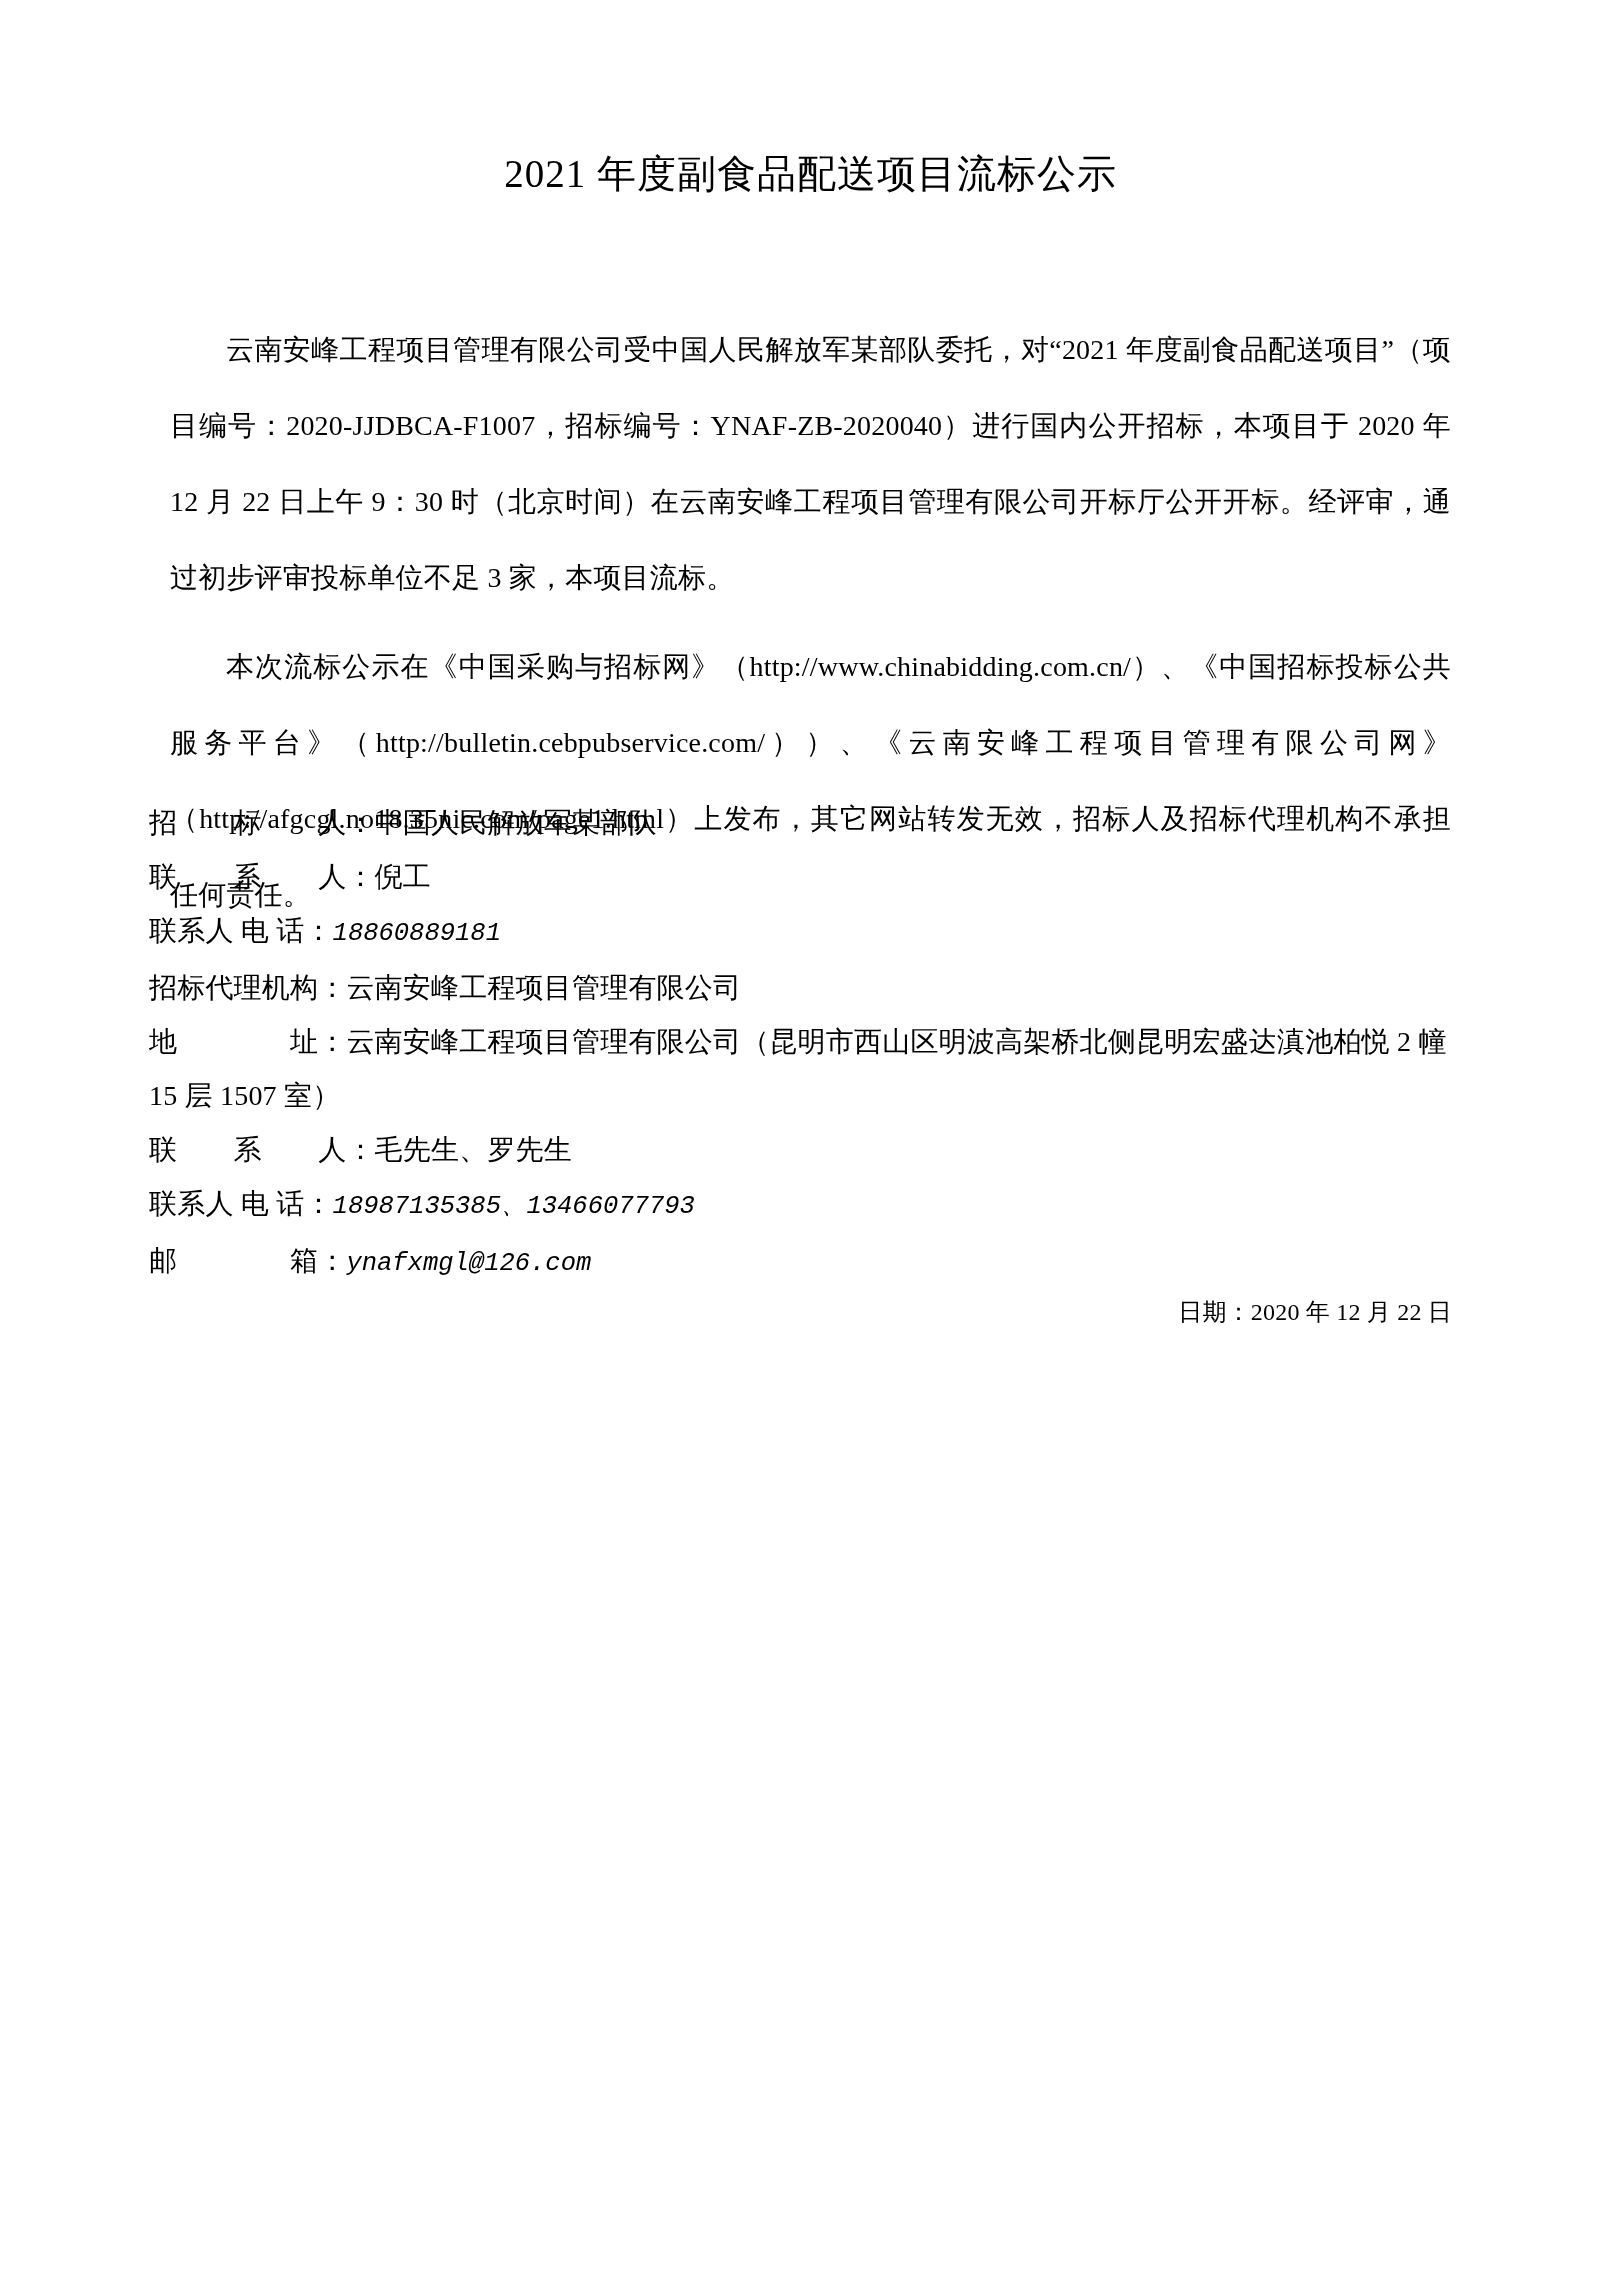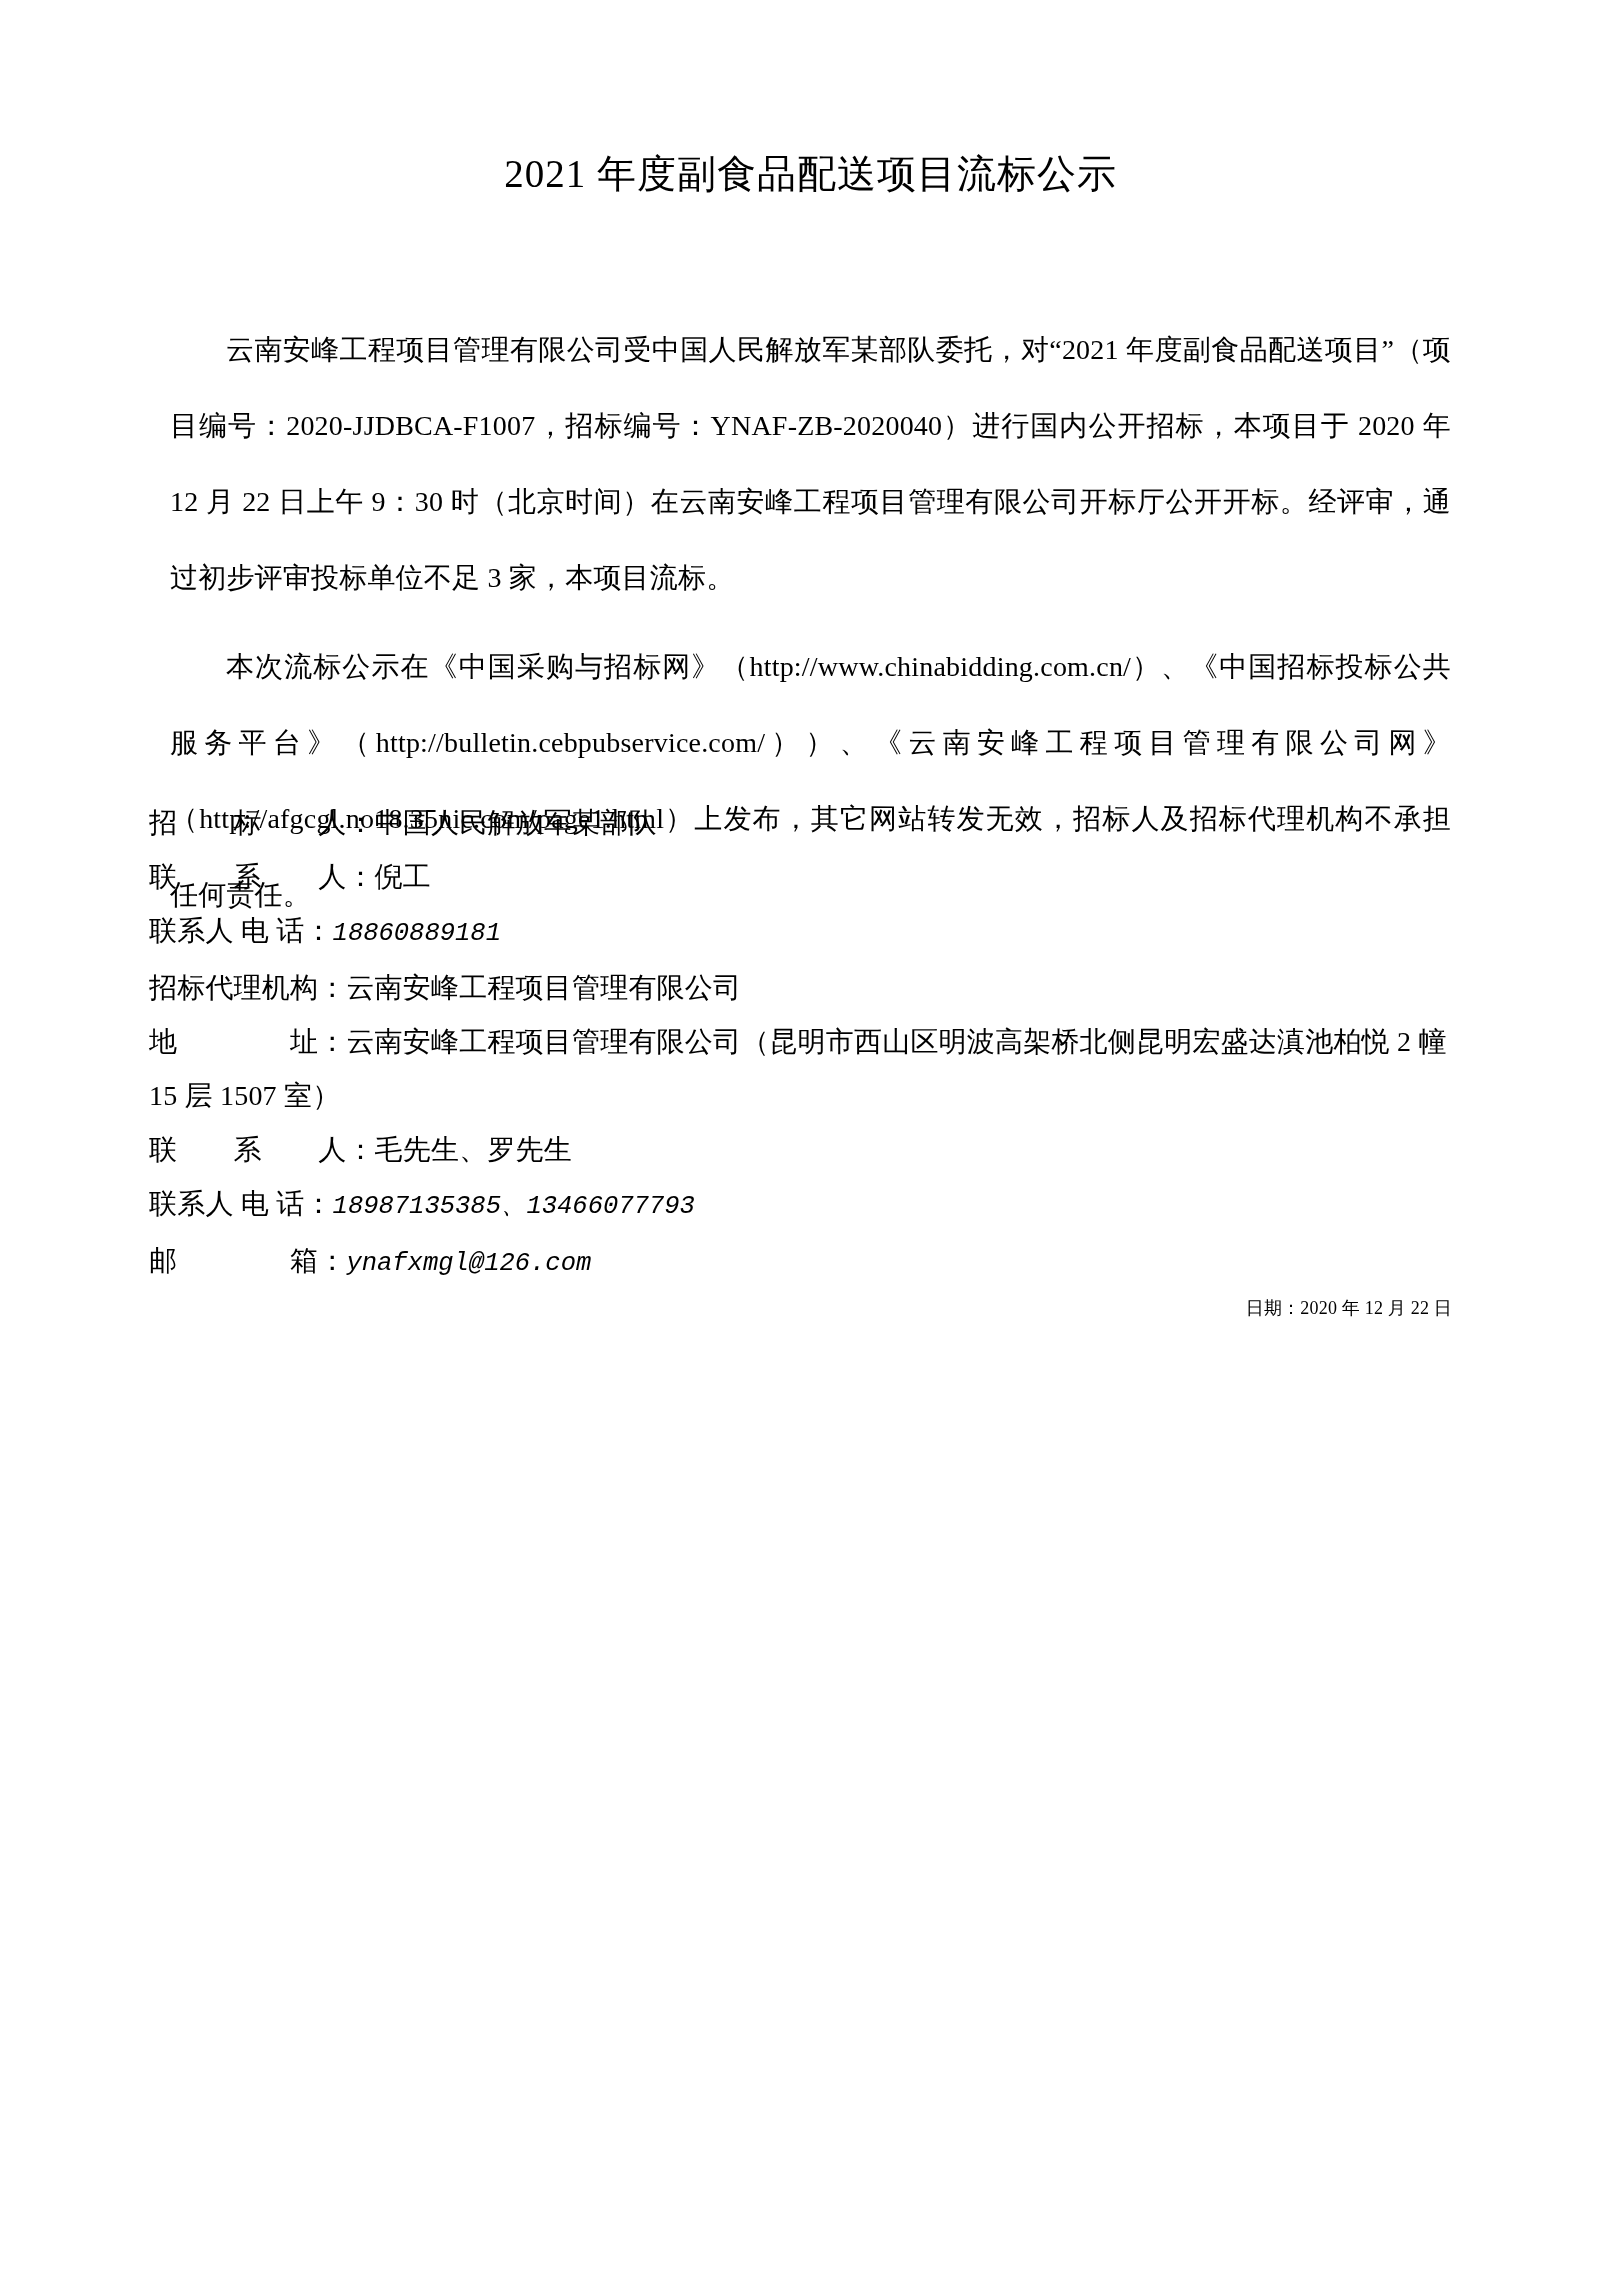--- a/index.html
+++ b/index.html
@@ -74,21 +74,21 @@
     display: inline;
   }
   .date-line {
     position: absolute;
     top: 1296px;
     left: 0;
     width: 1621px;
     padding-right: 169px;
     box-sizing: border-box;
     text-align: right;
-    font-size: 18px;
+    font-size: 24px;
     letter-spacing: 0.2px;
   }
   .mono {
     font-family: "Liberation Mono", "DejaVu Sans Mono", monospace;
     font-size: 25.5px;
     letter-spacing: 0px;
     font-style: italic;
   }
 </style>
 </head>

